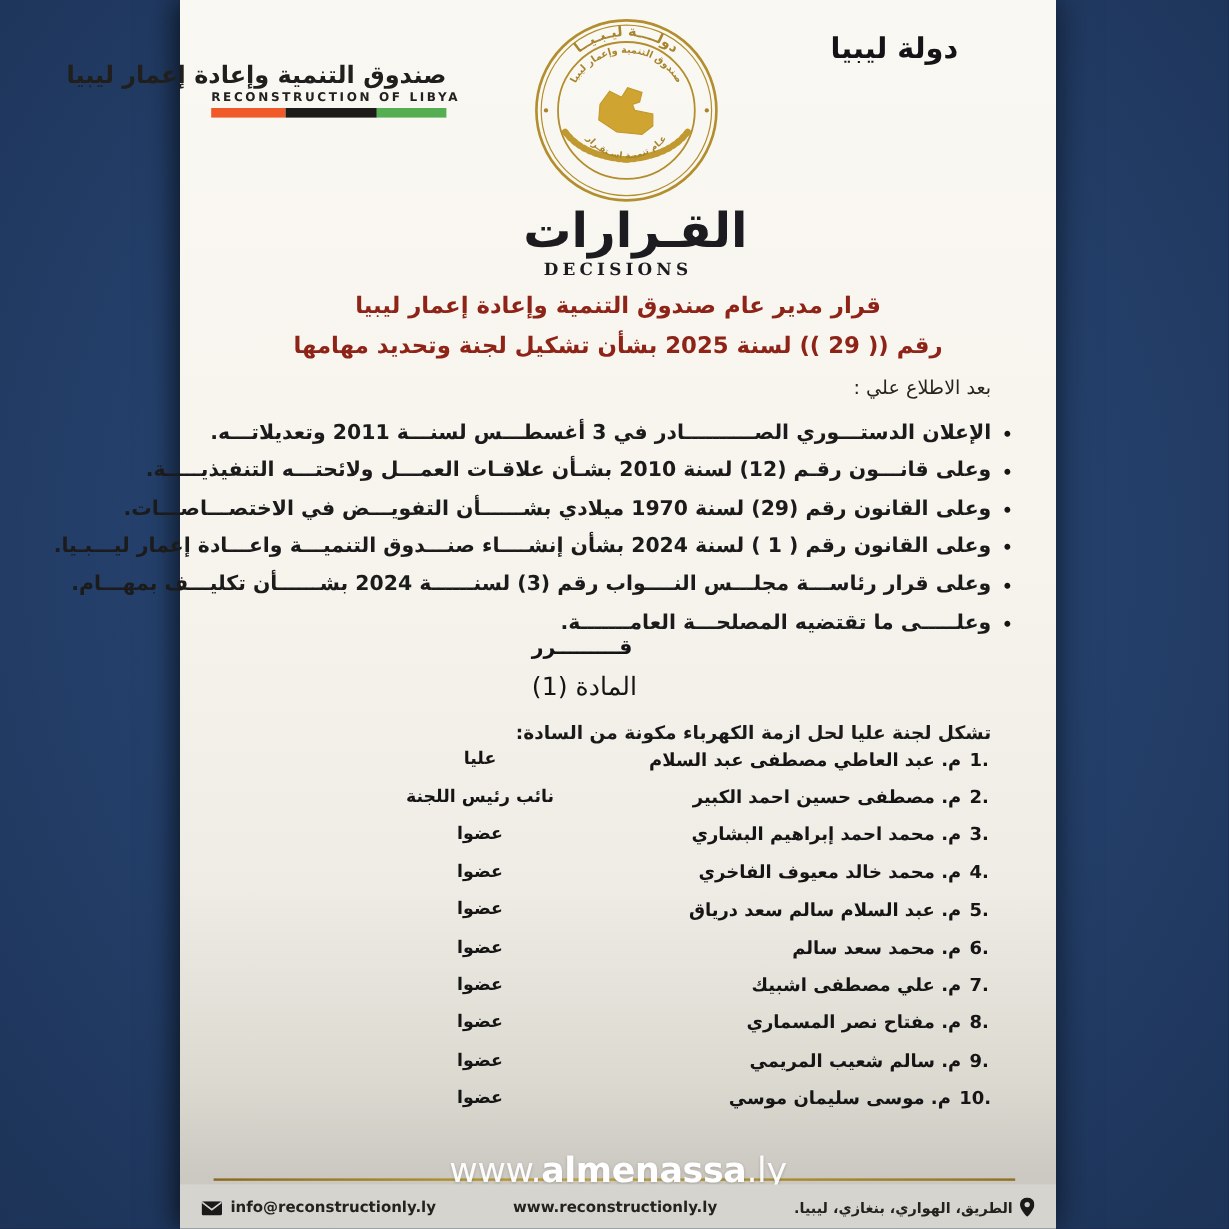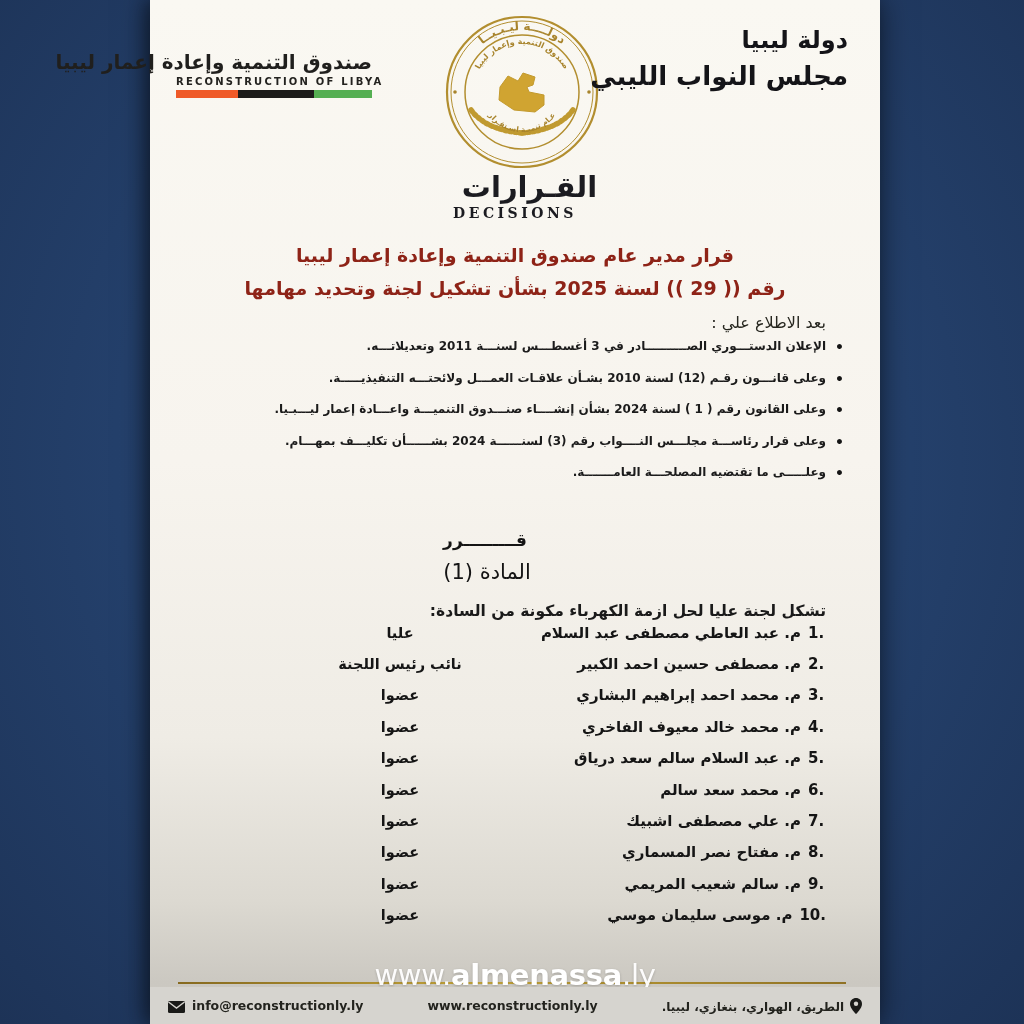--- a/index.html
+++ b/index.html
@@ -17,35 +17,35 @@
   .fund-ar{font-size:20px;font-weight:bold;color:#201f1d;white-space:nowrap;letter-spacing:-0.2px;}
   .fund-en{direction:ltr;text-align:left;font-size:10px;font-weight:bold;color:#23221f;
            letter-spacing:2.2px;white-space:nowrap;margin-top:2px;}
   .tricolor{margin-top:3px;height:8px;display:flex;direction:ltr;}
   .tc-red{width:62px;background:#ef5a28;}
   .tc-black{width:76px;background:#1d1c1a;}
   .tc-green{width:58px;background:#55af52;}
 
   .seal{left:293px;top:13px;width:158px;height:158px;}
 
-  .parliament{right:32px;top:26px;width:180px;text-align:right;direction:rtl;color:#141418;}
+  .parliament{right:8px;top:26px;width:180px;text-align:left;direction:rtl;color:#141418;}
   .par1{font-size:24px;font-weight:bold;}
   .par2{font-size:26px;font-weight:bold;margin-top:7px;white-space:nowrap;}
 
   .decisions{top:170px;left:0;right:0;text-align:center;color:#1b1b20;}
-  .dec-ar{font-size:29px;font-weight:bold;letter-spacing:1px;padding-left:29px;}
+  .dec-ar{font-size:40px;font-weight:bold;letter-spacing:1px;padding-left:29px;}
   .dec-en{font-family:"DejaVu Serif",serif;font-size:14px;font-weight:bold;letter-spacing:3.5px;margin-top:1px;}
 
   .title{top:239px;left:0;right:0;text-align:center;direction:rtl;
          color:#8e2317;font-weight:bold;font-size:19px;line-height:33px;}
 
   .preamble{top:313px;right:54px;direction:rtl;font-size:16px;color:#26261f;}
 
   .bullets{top:339px;right:36px;left:30px;direction:rtl;}
-  .bullet{height:31.6px;display:flex;align-items:flex-start;font-weight:bold;font-size:12px;
+  .bullet{height:31.6px;display:flex;align-items:flex-end;font-weight:bold;font-size:17px;
           color:#1b1b1b;white-space:nowrap;}
   .bullet::before{content:"•";font-size:14px;margin-left:9px;color:#141414;}
 
   .decree{top:530px;left:0;right:60px;text-align:center;direction:rtl;font-weight:bold;font-size:17px;color:#141414;}
   .article-h{top:560px;left:0;right:56px;text-align:center;direction:rtl;font-weight:normal;font-size:21px;color:#141414;}
   .article-i{top:602px;right:54px;direction:rtl;font-weight:bold;font-size:15.5px;color:#1a1a1a;}
 
   .members{top:617px;left:0;right:0;direction:rtl;padding:0 54px 0 160px;}
   .member{display:flex;align-items:center;height:31.4px;font-weight:bold;font-size:15px;color:#151515;}
   .m-name{flex:1;display:flex;align-items:center;gap:7px;white-space:nowrap;}
@@ -101,21 +101,20 @@
         <path d="M130,97 Q115,117 79,120" stroke="#c09a30" stroke-width="5.5" fill="none" stroke-dasharray="2,3" stroke-linecap="round"></path>
         <path id="arcBot" d="M41,95 A42,42 0 0 0 117,95" fill="none"></path>
         <text font-size="7.5" fill="#a8842c" font-weight="bold" font-family="DejaVu Sans, sans-serif">
           <textPath href="#arcBot" startOffset="50%" text-anchor="middle">عـام تنميـة اسـتقـرار</textPath>
         </text>
       </svg>
     </div>
 
     <div class="abs parliament">
       <div class="par1">دولة ليبيا</div>
-      <div class="par2">مجلس النواب الليبي</div>
     </div>
 
     <div class="abs decisions">
       <div class="dec-ar">القـرارات</div>
       <div class="dec-en">DECISIONS</div>
     </div>
 
     <div class="abs title">
       <div>قرار مدير عام صندوق التنمية وإعادة إعمار ليبيا</div>
       <div>رقم (( 29 )) لسنة 2025 بشأن تشكيل لجنة وتحديد مهامها</div>
@@ -126,20 +125,23 @@
     <div class="abs bullets">
 
         <div class="bullet">
           <span>الإعلان الدستـــوري الصــــــــــادر في 3 أغسطـــس لسنـــة 2011 وتعديلاتـــه.</span>
         </div>
 
         <div class="bullet">
           <span>وعلى قانـــون رقـم (12) لسنة 2010 بشـأن علاقـات العمـــل ولائحتـــه التنفيذيـــــة.</span>
         </div>
 
+        <div class="bullet">
+          <span>وعلى القانون رقم (29) لسنة 1970 ميلادي بشــــــأن التفويـــض في الاختصـــاصـــات.</span>
+        </div>
 
         <div class="bullet">
           <span>وعلى القانون رقم ( 1 ) لسنة 2024 بشأن إنشــــاء صنـــدوق التنميـــة واعـــادة إعمار ليـــبـيا.</span>
         </div>
 
         <div class="bullet">
           <span>وعلى قرار رئاســـة مجلـــس النــــواب رقم (3) لسنــــــة 2024 بشــــــأن تكليـــف بمهـــام.</span>
         </div>
 
         <div class="bullet">

